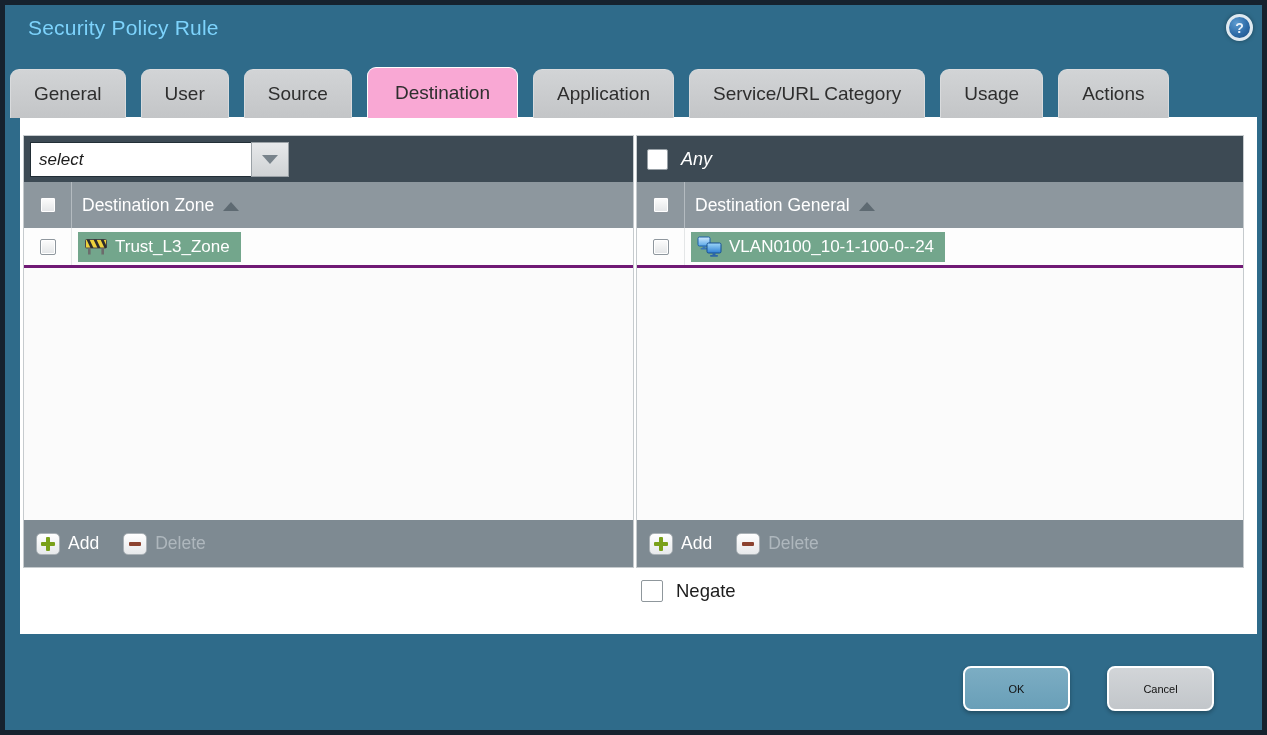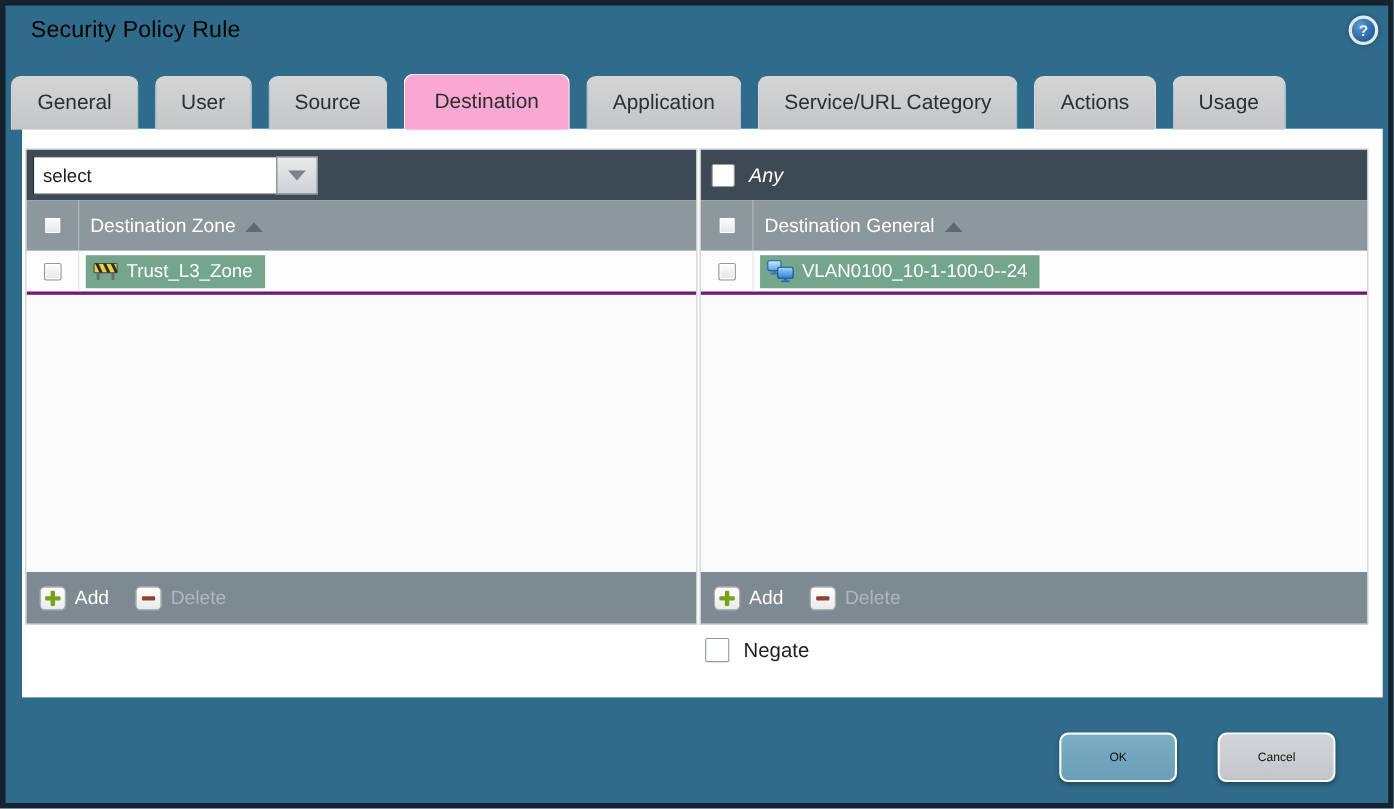--- a/index.html
+++ b/index.html
@@ -10,21 +10,21 @@
     position:relative;
   }
   .frame {
     position:absolute; inset:0;
     border:5px solid #16222e;
     pointer-events:none; z-index:60;
   }
   
   .title {
     position:absolute; left:28px; top:16px;
-    font-size:21px; color:#000000; letter-spacing:.2px; z-index:5;
+    font-size:21px; color:#7dd3fc; letter-spacing:.2px; z-index:5;
   }
   .help-btn {
     position:absolute; left:1226px; top:14px; width:27px; height:27px;
     border-radius:50%; z-index:5; cursor:pointer;
     background:radial-gradient(circle at 35% 30%, #5d9bd0 0%, #2e6ca8 55%, #1b4d82 100%);
     border:3px solid #dfe9f0;
     box-shadow:0 0 4px rgba(0,0,0,.35);
     display:flex; align-items:center; justify-content:center;
     color:#eaf2fa; font-size:14px; font-weight:bold;
   }
@@ -59,21 +59,21 @@
   .panel-left  { left:24px;  width:609px; }
   .panel-right { left:637px; width:606px; }
   .panel-toolbar {
     height:46px; background:#3d4a54; flex:0 0 46px;
     display:flex; align-items:center; padding:0 6px;
   }
   .combo { display:flex; height:35px; }
   .combo-input {
     width:221px; height:35px; background:#ffffff;
     border:1px solid #222e36; border-right:none;
-    font-size:17px; color:#1b1b1b; padding-left:8px; line-height:33px;
+    font-size:17px; color:#1b1b1b; padding-left:8px; line-height:33px;font-style:italic;
   }
   .combo-btn {
     width:38px; height:35px;
     background:linear-gradient(180deg,#e7e9eb 0%,#cfd2d4 100%);
     border:1px solid #9aa1a6;
     display:flex; align-items:center; justify-content:center; cursor:pointer;
   }
   .tri-down {
     width:0; height:0;
     border-left:8px solid transparent; border-right:8px solid transparent;
@@ -176,22 +176,22 @@
   <span>?</span>
 </div>
 
 <div class="tabs">
   <div class="tab">General</div>
   <div class="tab">User</div>
   <div class="tab">Source</div>
   <div class="tab active">Destination</div>
   <div class="tab">Application</div>
   <div class="tab">Service/URL Category</div>
+  <div class="tab">Usage</div>
   <div class="tab">Actions</div>
-  <div class="tab">Usage</div>
 </div>
 
 <div class="sheet"></div>
 
 <div class="panel panel-left">
   <div class="panel-toolbar">
     <div class="combo">
       <div class="combo-input">select</div>
       <div class="combo-btn">
         <span class="tri-down"></span>

